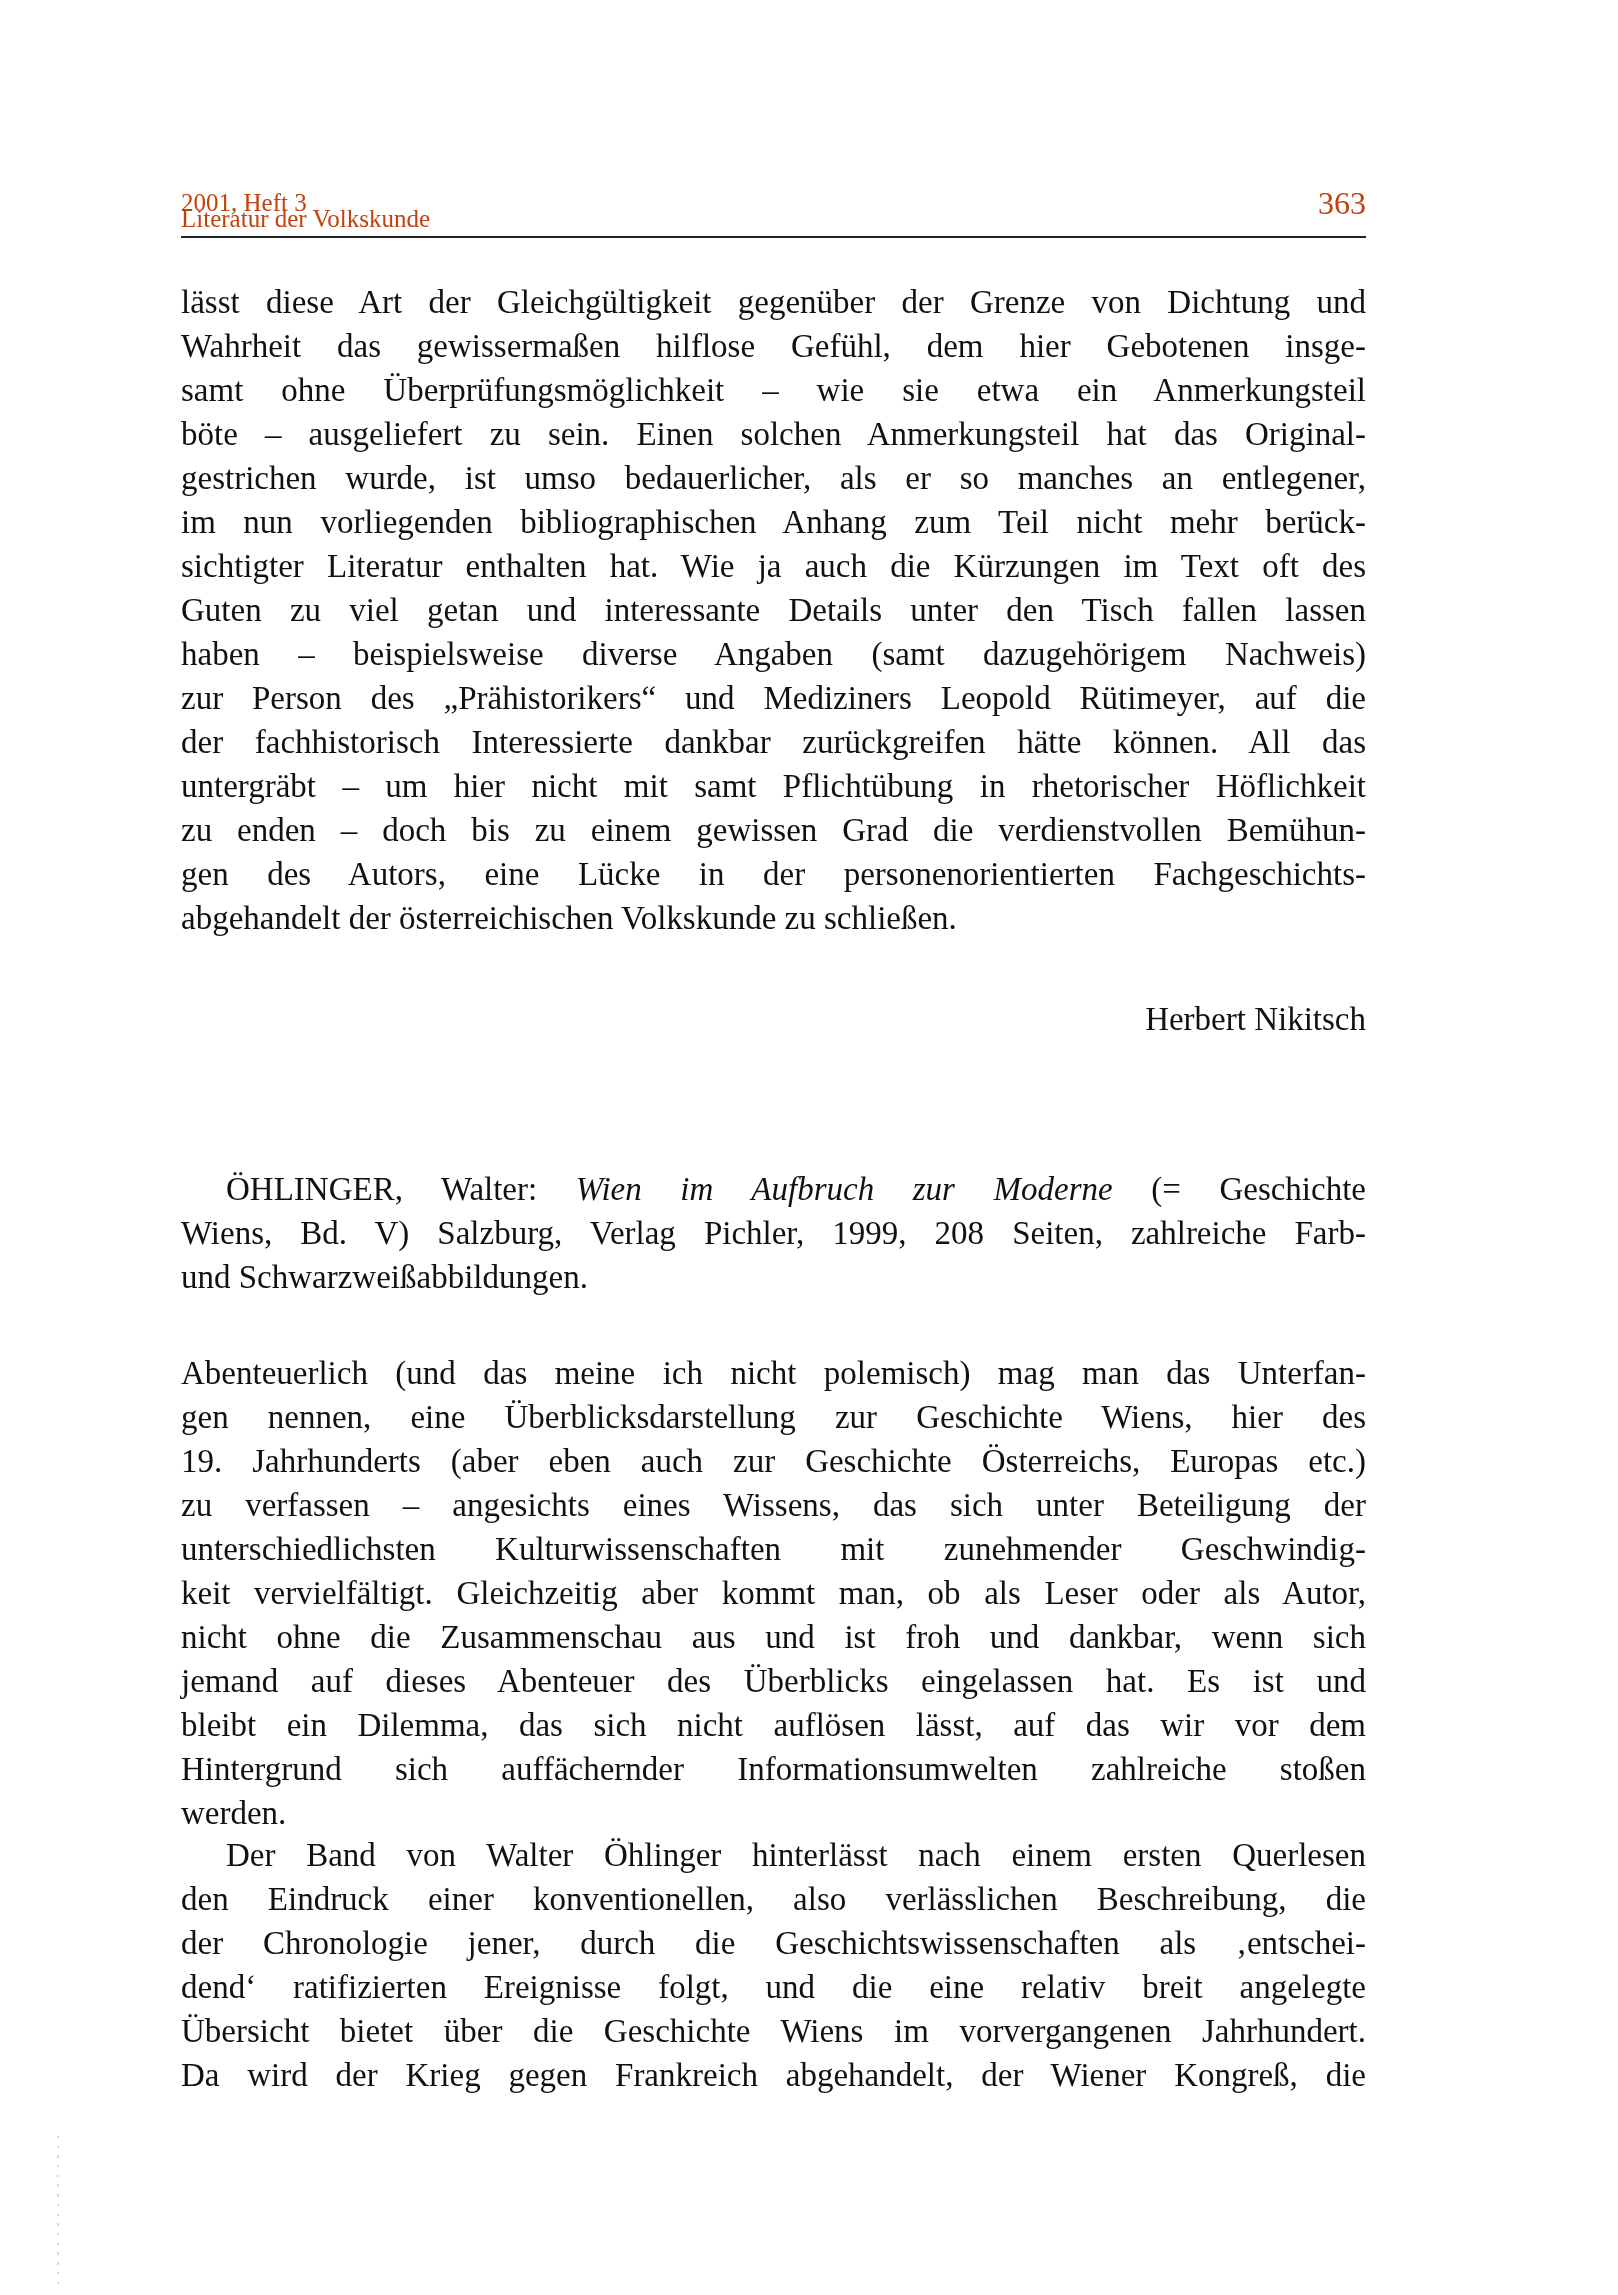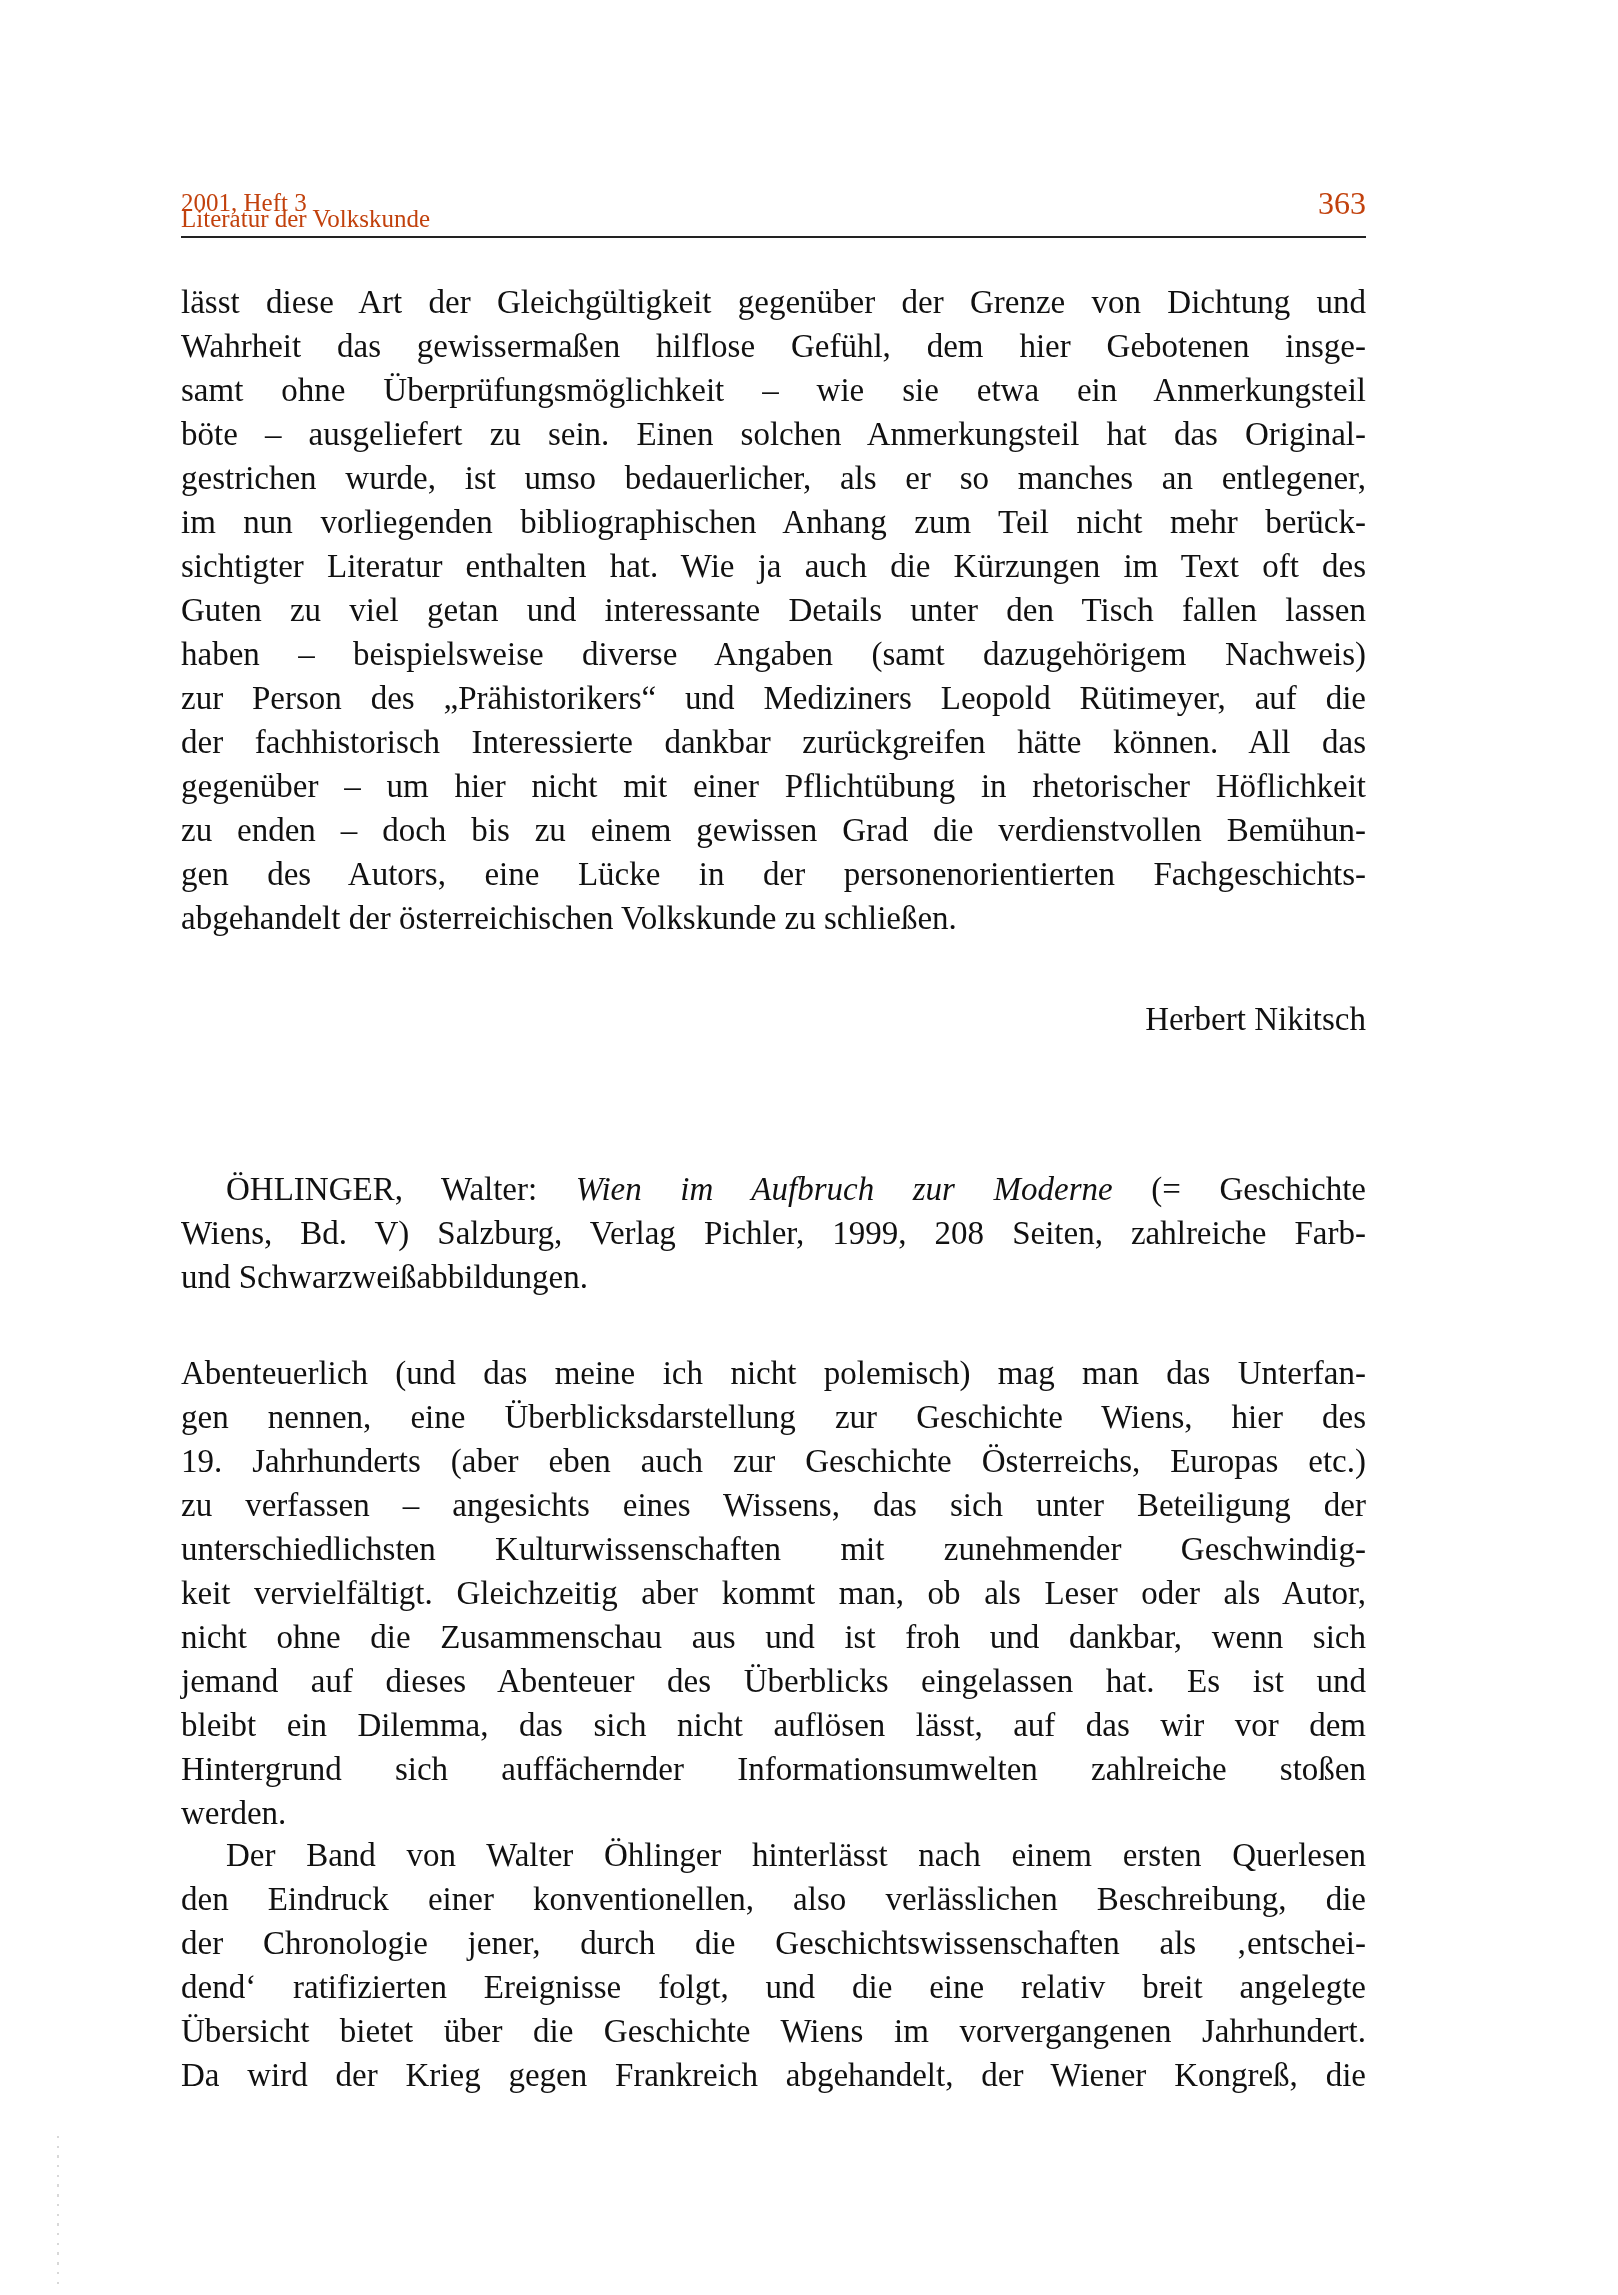--- a/index.html
+++ b/index.html
@@ -109,21 +109,21 @@
     <span class="line">Wahrheit das gewissermaßen hilflose Gefühl, dem hier Gebotenen insge-</span>
     <span class="line">samt ohne Überprüfungsmöglichkeit – wie sie etwa ein Anmerkungsteil</span>
     <span class="line">böte – ausgeliefert zu sein. Einen solchen Anmerkungsteil hat das Original-</span>
     <span class="line">gestrichen wurde, ist umso bedauerlicher, als er so manches an entlegener,</span>
     <span class="line">im nun vorliegenden bibliographischen Anhang zum Teil nicht mehr berück-</span>
     <span class="line">sichtigter Literatur enthalten hat. Wie ja auch die Kürzungen im Text oft des</span>
     <span class="line">Guten zu viel getan und interessante Details unter den Tisch fallen lassen</span>
     <span class="line">haben – beispielsweise diverse Angaben (samt dazugehörigem Nachweis)</span>
     <span class="line">zur Person des „Prähistorikers“ und Mediziners Leopold Rütimeyer, auf die</span>
     <span class="line">der fachhistorisch Interessierte dankbar zurückgreifen hätte können. All das</span>
-    <span class="line">gegenüber – um hier nicht mit einer Pflichtübung in rhetorischer Höflichkeit</span>
+    <span class="line">untergräbt – um hier nicht mit samt Pflichtübung in rhetorischer Höflichkeit</span>
     <span class="line">zu enden – doch bis zu einem gewissen Grad die verdienstvollen Bemühun-</span>
     <span class="line">gen des Autors, eine Lücke in der personenorientierten Fachgeschichts-</span>
     <span class="line last">abgehandelt der österreichischen Volkskunde zu schließen.</span>
   </div>
   <div class="signature">Herbert Nikitsch</div>
 
   <div class="ref-block">
     <span class="line first"><span>ÖHLINGER, Walter: </span><i class="title">Wien im Aufbruch zur Moderne</i><span> (= Geschichte</span></span>
     <span class="line">Wiens, Bd. V) Salzburg, Verlag Pichler, 1999, 208 Seiten, zahlreiche Farb-</span>
     <span class="line last">und Schwarzweißabbildungen.</span>

